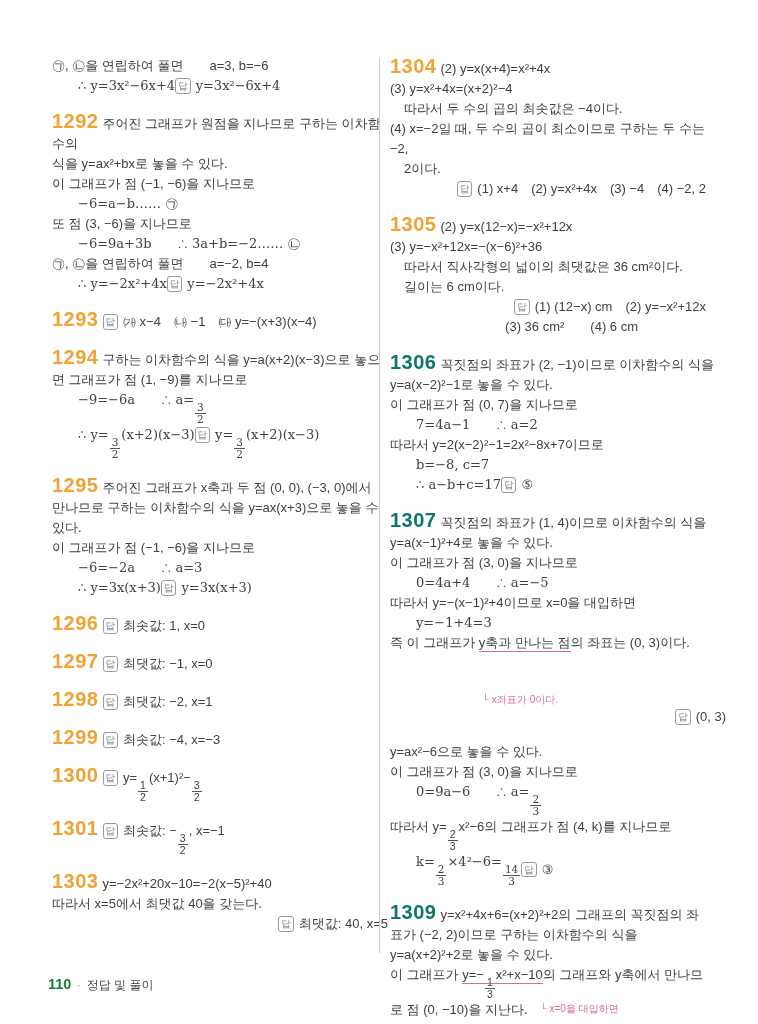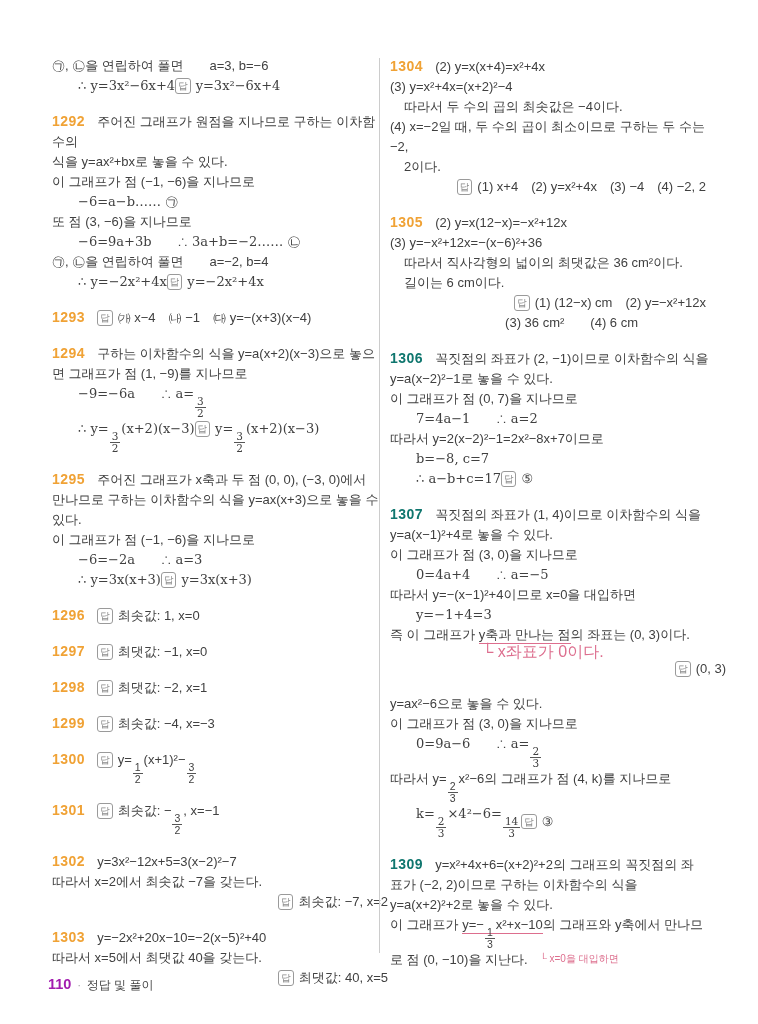--- a/index.html
+++ b/index.html
@@ -16,38 +16,38 @@
   .block { margin-bottom:15px; }
   .line { line-height:20px; min-height:20px; }
   .ind  { padding-left:26px; }
   .ind2 { padding-left:14px; }
   .sp { display:flex; justify-content:flex-start; align-items:center; }
   .sp .lt { padding-left:26px; }
   .ar  { text-align:right; }
   .ac  { text-align:right; padding-right:20px; }
   .ac2 { text-align:right; padding-right:88px; }
   .serif { font-family:"DejaVu Serif","Liberation Serif",serif; }
-  .pnum { font-weight:bold; font-size:14px; margin-right:12px; letter-spacing:.5px;
+  .pnum { font-weight:bold; font-size:20px; margin-right:4px; letter-spacing:.5px;
           font-family:"Liberation Sans",sans-serif;text-align:right; }
   .pnum.orange { color:#F0A235; }
   .pnum.green  { color:#0f766e; }
   .ansbox { display:inline-block; border:1px solid #9a9a9a; border-radius:3px; color:#8a8a8a;
             font-size:9.5px; line-height:1; padding:2px; margin-right:5px; vertical-align:1px;
             font-family:"Liberation Sans",sans-serif; }
   .frac { display:inline-flex; flex-direction:column; text-align:center; font-size:10.5px;
           line-height:11px; vertical-align:-7px; margin:0 1px; }
   .frac .fn { border-bottom:1px solid #555; padding:0 2px; }
   .frac .fd { padding:0 2px; }
   .pu { border-bottom:1.5px solid #DD6E8E; padding-bottom:1px; }
-  .note { color:#DD6E8E; font-size:16px; line-height:13px; padding-left:92px; min-height:14px; }
+  .note { color:#DD6E8E; font-size:10px; line-height:13px; padding-left:92px; min-height:14px;margin-top:40px; }
   .bn { display:flex; align-items:flex-start; }
   .noteblk { color:#DD6E8E; font-size:10px; line-height:13px; margin-left:12px; padding-top:2px; }
   .noteblk span { display:block; }
   #footer { position:absolute; left:48px; top:976px; font-size:12px; color:#444; }
-  #footer b { font-size:14.5px; font-weight:bold; color:#a21caf; margin-right:6px; }
+  #footer b { font-size:14.5px; font-weight:bold; color:#15803d; margin-right:6px; }
   #footer .sep { color:#999; margin-right:6px; font-size:10px; }
 </style>
 </head>
 <body>
 
 <div class="col" id="col-left">
     <div class="block">
       <div class="line">㉠, ㉡을 연립하여 풀면　　a=3, b=−6</div>
       <div class="line sp">
         <span class="lt serif">∴ y=3x²−6x+4</span>
@@ -124,25 +124,20 @@
         </span>(x+1)²−<span class="frac">
           <span class="fn">3</span>
           <span class="fd">2</span>
         </span></div>
     </div>
     <div class="block">
       <div class="line"><span class="pnum orange">1301</span><span class="ansbox">답</span>최솟값: −<span class="frac">
           <span class="fn">3</span>
           <span class="fd">2</span>
         </span>, x=−1</div>
-    </div>
-    <div class="block">
-      <div class="line"><span class="pnum orange">1302</span>y=3x²−12x+5=3(x−2)²−7</div>
-      <div class="line">따라서 x=2에서 최솟값 −7을 갖는다.</div>
-      <div class="line ar"><span class="ansbox">답</span>최솟값: −7, x=2</div>
     </div>
     <div class="block">
       <div class="line"><span class="pnum orange">1303</span>y=−2x²+20x−10=−2(x−5)²+40</div>
       <div class="line">따라서 x=5에서 최댓값 40을 갖는다.</div>
       <div class="line ar"><span class="ansbox">답</span>최댓값: 40, x=5</div>
     </div>
   </div>
 <div id="divider"></div>
 <div class="col" id="col-right">
     <div class="block">

